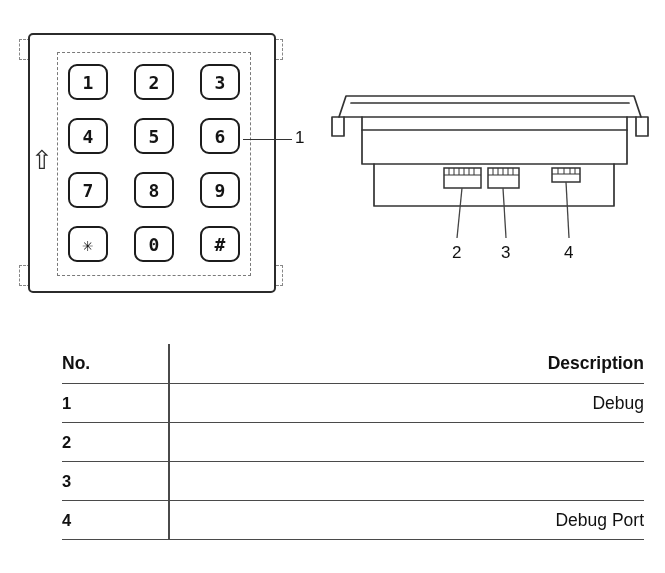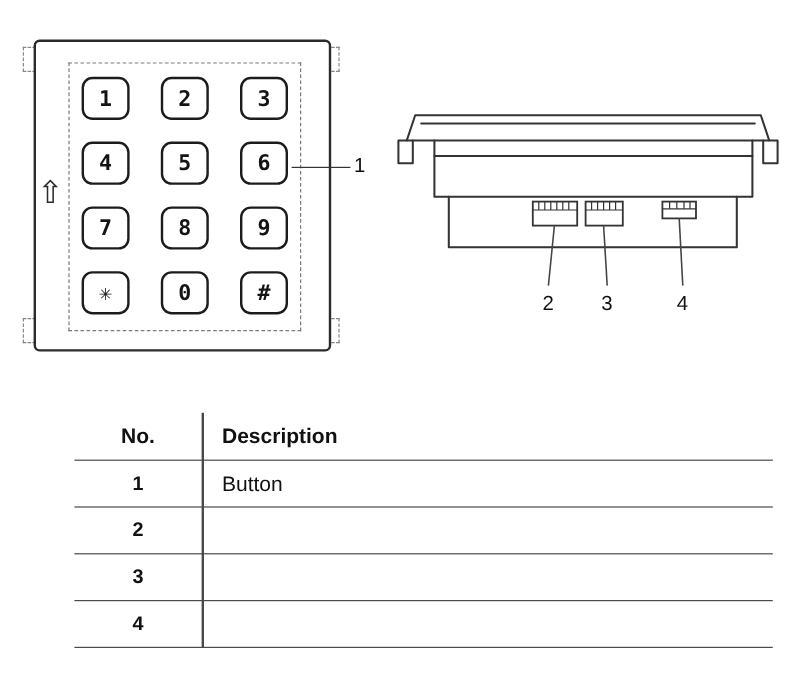--- a/index.html
+++ b/index.html
@@ -108,29 +108,30 @@
   .t-row {
     display: flex;
     align-items: center;
     height: 39px;
     border-bottom: 1.6px solid #4a4a4a;
   }
   .t-header { height: 40px; }
   .t-header .t-no, .t-header .t-desc { font-weight: 700; font-size: 17.5px; }
   .t-no {
     width: 106px;
-    text-align: center;
+    text-align: left;
     font-size: 16.5px;
     flex: none;
   }
   .t-num { font-weight: 700; }
   .t-desc {
     padding-left: 17px;
     font-size: 17.5px;
     flex: 1;
+    text-align: right;
   }
 </style>
 </head>
 <body>
 
 <div class="page">
 
   <div class="mount-tab tab-tl"></div>
   <div class="mount-tab tab-tr"></div>
   <div class="mount-tab tab-bl"></div>
@@ -215,26 +216,27 @@
   <div class="spec-table">
     <div class="t-divider"></div>
 
     <div class="t-row t-header">
       <div class="t-no">No.</div>
       <div class="t-desc">Description</div>
     </div>
 
     <div class="t-row">
       <div class="t-no t-num">1</div>
-      <div class="t-desc">Button</div>
+      <div class="t-desc">Debug</div>
     </div>
     <div class="t-row">
       <div class="t-no t-num">2</div>
     </div>
     <div class="t-row">
       <div class="t-no t-num">3</div>
     </div>
     <div class="t-row">
       <div class="t-no t-num">4</div>
+      <div class="t-desc">Debug Port</div>
     </div>
   </div>
 
 </div>
 
 </body></html>

